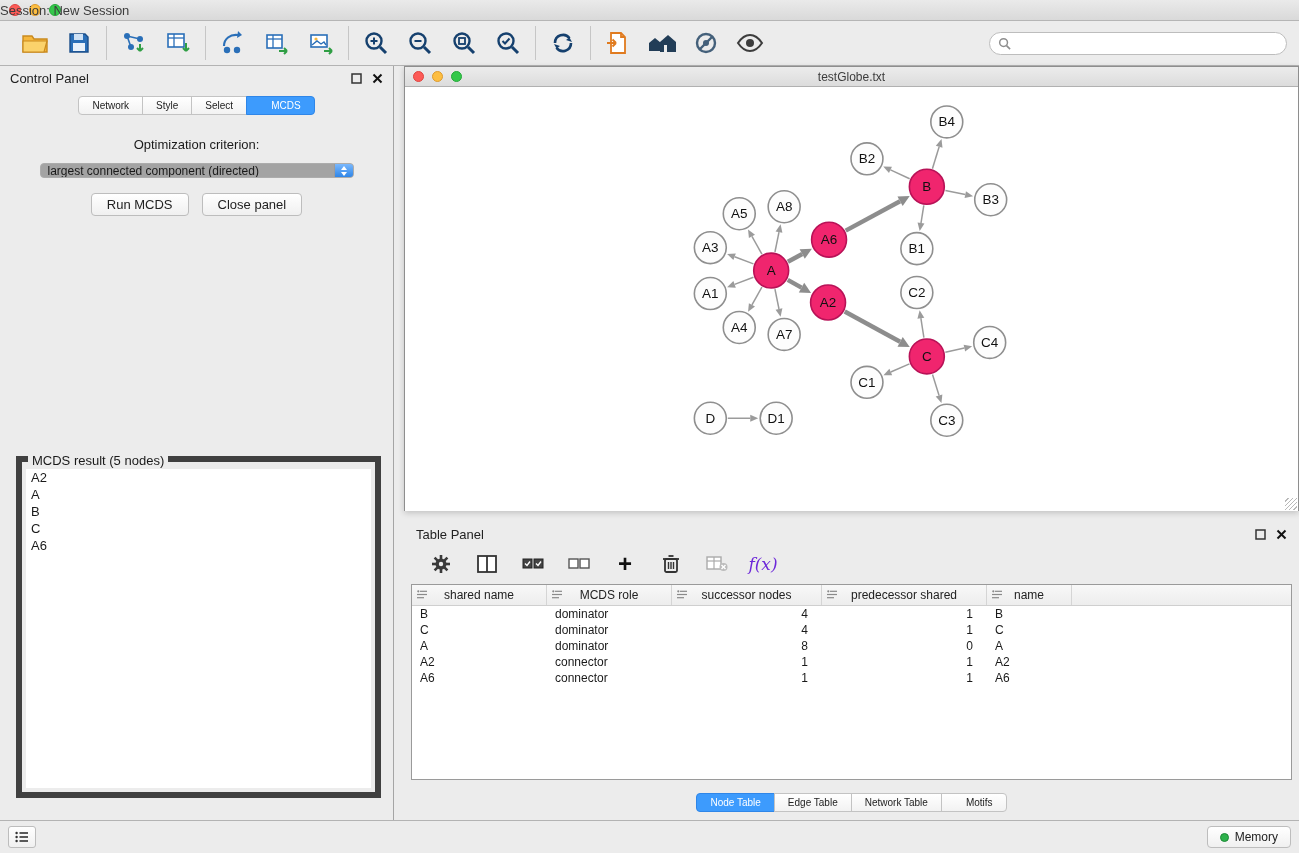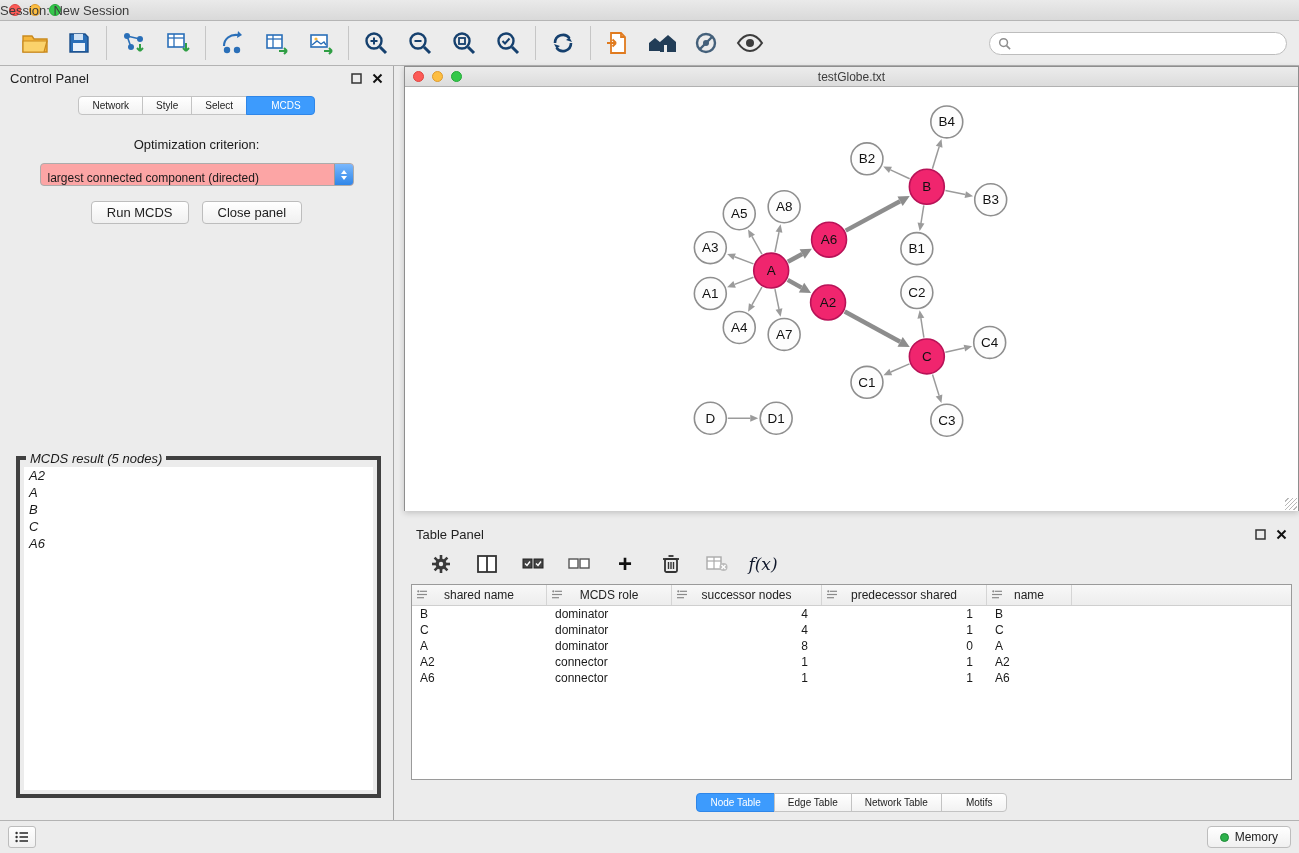--- a/index.html
+++ b/index.html
@@ -35,34 +35,34 @@
   .wicon { width:11px; height:11px; display:block; }
 
   .seg { display:flex; justify-content:center; margin-top:7px; }
   .seg .tab { font-size:10px; padding:3px 13px; background:linear-gradient(#ffffff,#f2f2f2);
     border:1px solid #c3c3c3; margin-left:-1px; color:#222; cursor:default; }
   .seg .tab:first-child { border-radius:4px 0 0 4px; margin-left:0; }
   .seg .tab:last-child { border-radius:0 4px 4px 0;padding-left:24px; }
   .seg .tab.selected { background:#3d9bfd; border-color:#2f86e8; color:#fff; }
 
   .opt-label { text-align:center; font-size:13px; margin-top:22px; }
-  .combo { width:314px; height:23px; margin:11px auto 0 auto; background:#fca5a5; border:1px solid #acacac;
-    border-radius:4px; display:flex; align-items:flex-end; overflow:hidden; }
+  .combo { width:314px; height:15px; margin:11px auto 0 auto; background:#a3a3a3; border:1px solid #acacac;
+    border-radius:4px; display:flex; align-items:flex-start; overflow:hidden; }
   .combo-text { flex:1; font-size:12px; padding:0 7px; white-space:nowrap; }
   .combo-stepper { width:19px; height:100%; background:linear-gradient(#7ab8fd,#2f86e8); display:flex;
     flex-direction:column; align-items:center; justify-content:center; gap:2px; border-left:1px solid #9b9b9b; }
   .combo-stepper .arr { width:0; height:0; border-left:3.5px solid transparent; border-right:3.5px solid transparent; }
   .arr.up { border-bottom:4px solid #fff; }
   .arr.down { border-top:4px solid #fff; }
 
   .btn-row { display:flex; justify-content:center; gap:13px; margin-top:15px; }
   .mac-btn { font-size:13px; padding:3px 15px; background:linear-gradient(#ffffff,#f0f0f0);
     border:1px solid #bdbdbd; border-radius:4px; color:#222; cursor:default; }
 
-  .result-group { position:absolute; left:16px; right:12px; top:390px; bottom:22px; border:4px solid #404040;font-style:italic; }
+  .result-group { position:absolute; left:16px; right:12px; top:390px; bottom:22px; border:6px solid #404040; }
   .result-legend { position:absolute; top:-9px; left:6px; background:#ececec; padding:0 4px; font-size:13px; }
   .result-list { position:absolute; inset:7px 4px 4px 4px; background:#fff; overflow:auto; }
   .result-item { font-size:13px; padding:1px 5px; line-height:15px; }
 
   
   .right-col { flex:1 1 auto; display:flex; flex-direction:column; padding-left:10px; min-width:0; }
 
   
   .net-window { height:445px; flex:0 0 auto; border:1px solid #8e8e8e; background:#fff; display:flex;
     flex-direction:column; box-shadow:0 2px 6px rgba(0,0,0,.18); position:relative; }
@@ -75,21 +75,21 @@
   .resize-grip { position:absolute; right:1px; bottom:1px; width:12px; height:12px;
     background:repeating-linear-gradient(135deg,transparent 0 2px,#b9b9b9 2px 3px); }
 
   .gap { height:10px; flex:0 0 auto; }
 
   
   .table-panel { flex:1 1 auto; background:#ececec; display:flex; flex-direction:column; min-height:0; padding:0 7px; }
   .table-panel .panel-header { padding:6px 5px 2px 5px; }
   .tp-toolbar { height:40px; flex:0 0 auto; display:flex; align-items:center; gap:22px; padding-left:18px; }
   .tp-icon { width:24px; height:24px; display:flex; align-items:center; justify-content:center; }
-  .fx { font-family:"DejaVu Serif", serif; font-style:italic; font-size:17px; color:#0f172a; }
+  .fx { font-family:"DejaVu Serif", serif; font-style:italic; font-size:17px; color:#6d28d9; }
   .plus-glyph { font-size:24px; font-weight:bold; color:#111; line-height:20px; }
 
   .data-table { flex:1 1 auto; background:#fff; border:1px solid #9a9a9a; overflow:hidden; display:flex; flex-direction:column; }
   .dt-header { display:flex; background:linear-gradient(#f8f8f8,#ededed); border-bottom:1px solid #cfcfcf; flex:0 0 auto; }
   .dt-hcell { position:relative; height:20px; font-size:12px; color:#222; display:flex; align-items:center;
     justify-content:center; border-right:1px solid #d5d5d5; }
   .dt-hcell .hicon { position:absolute; left:5px; top:5px; }
   .dt-row { display:flex; height:16px; }
   .dt-cell { font-size:12px; padding:0 8px; line-height:16px; white-space:nowrap; overflow:hidden; }
 

